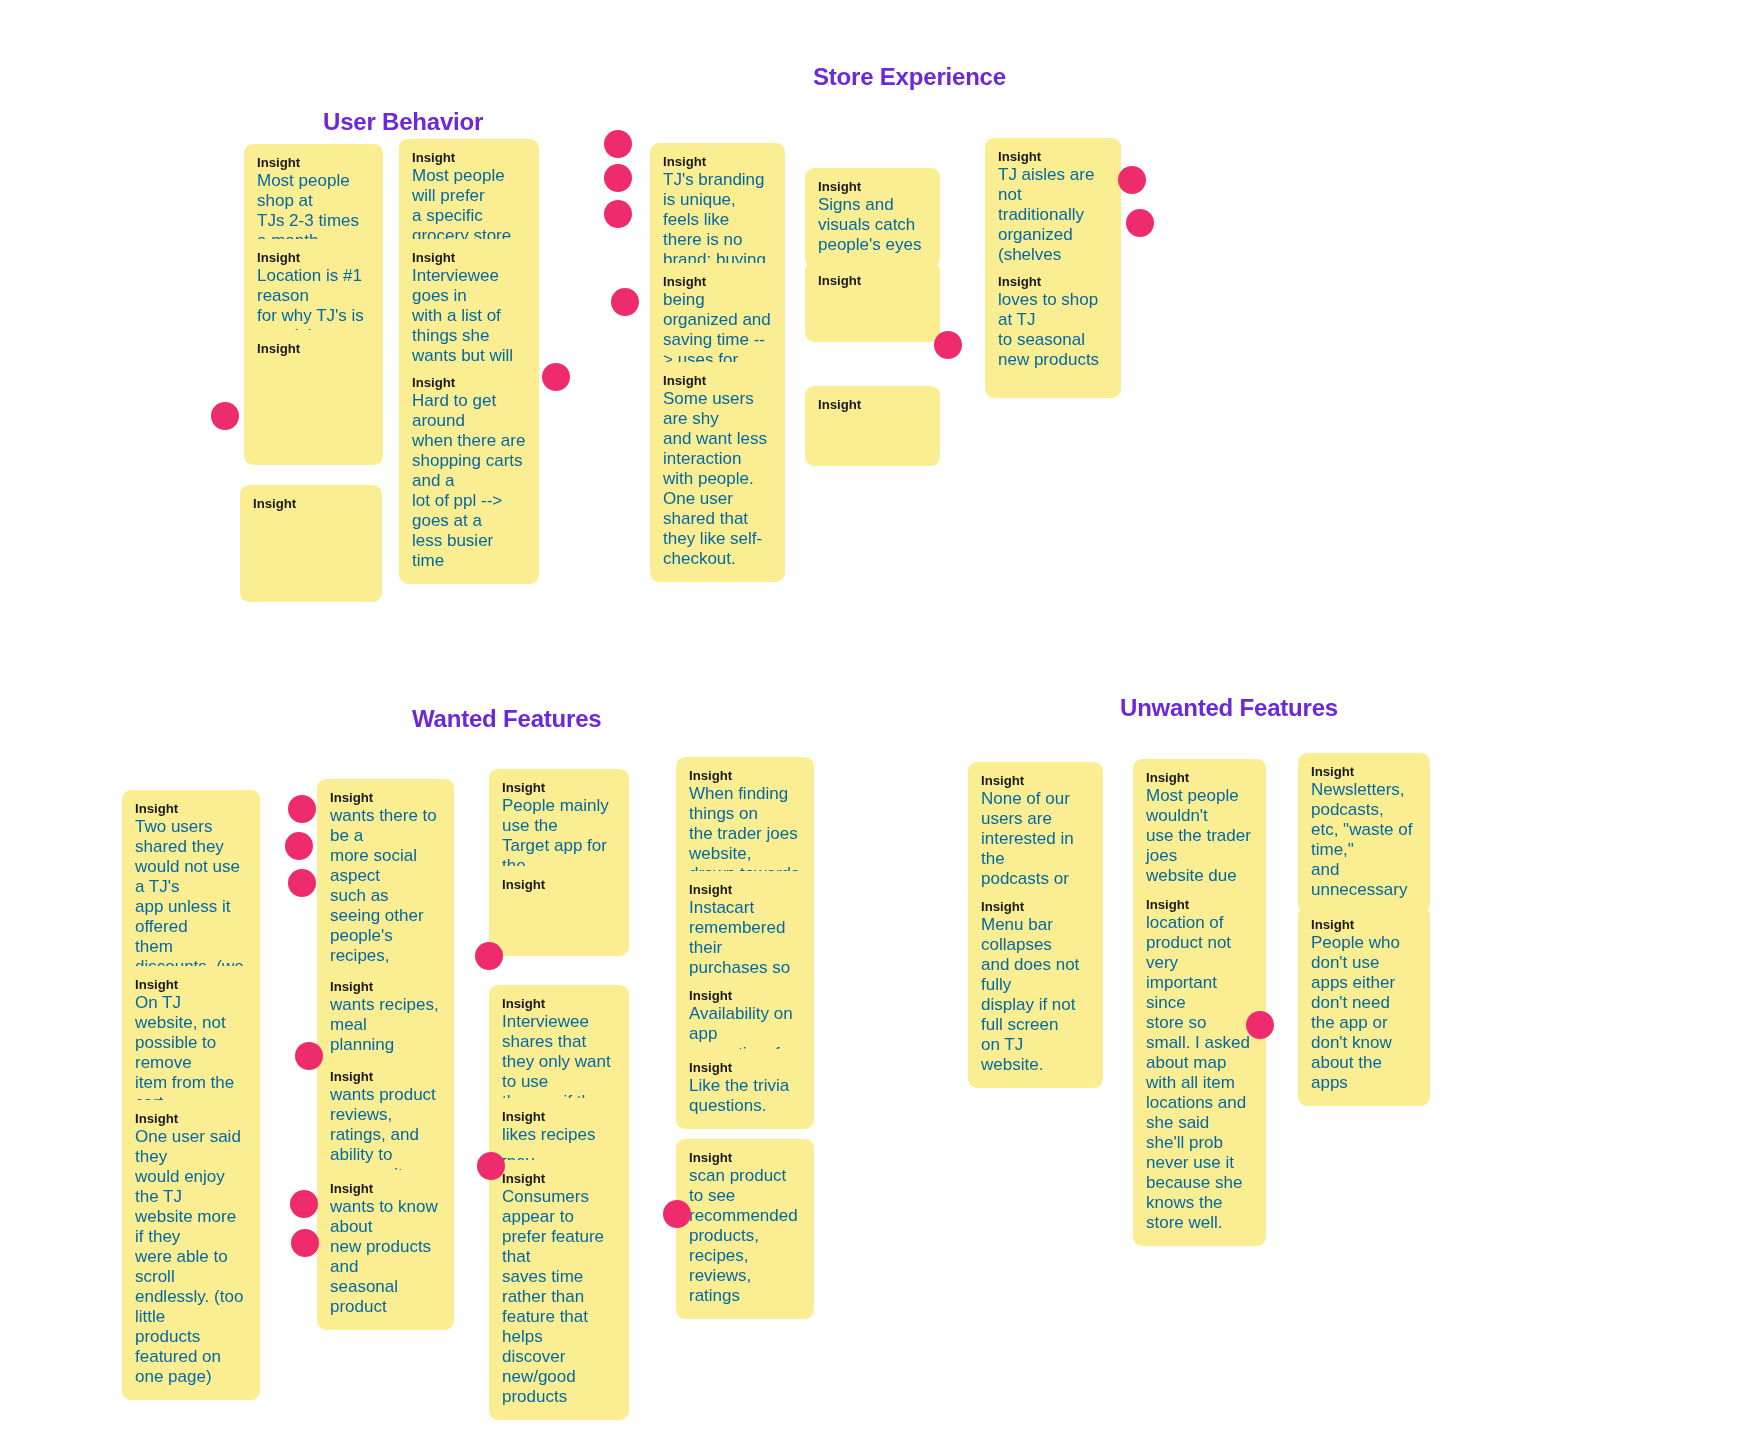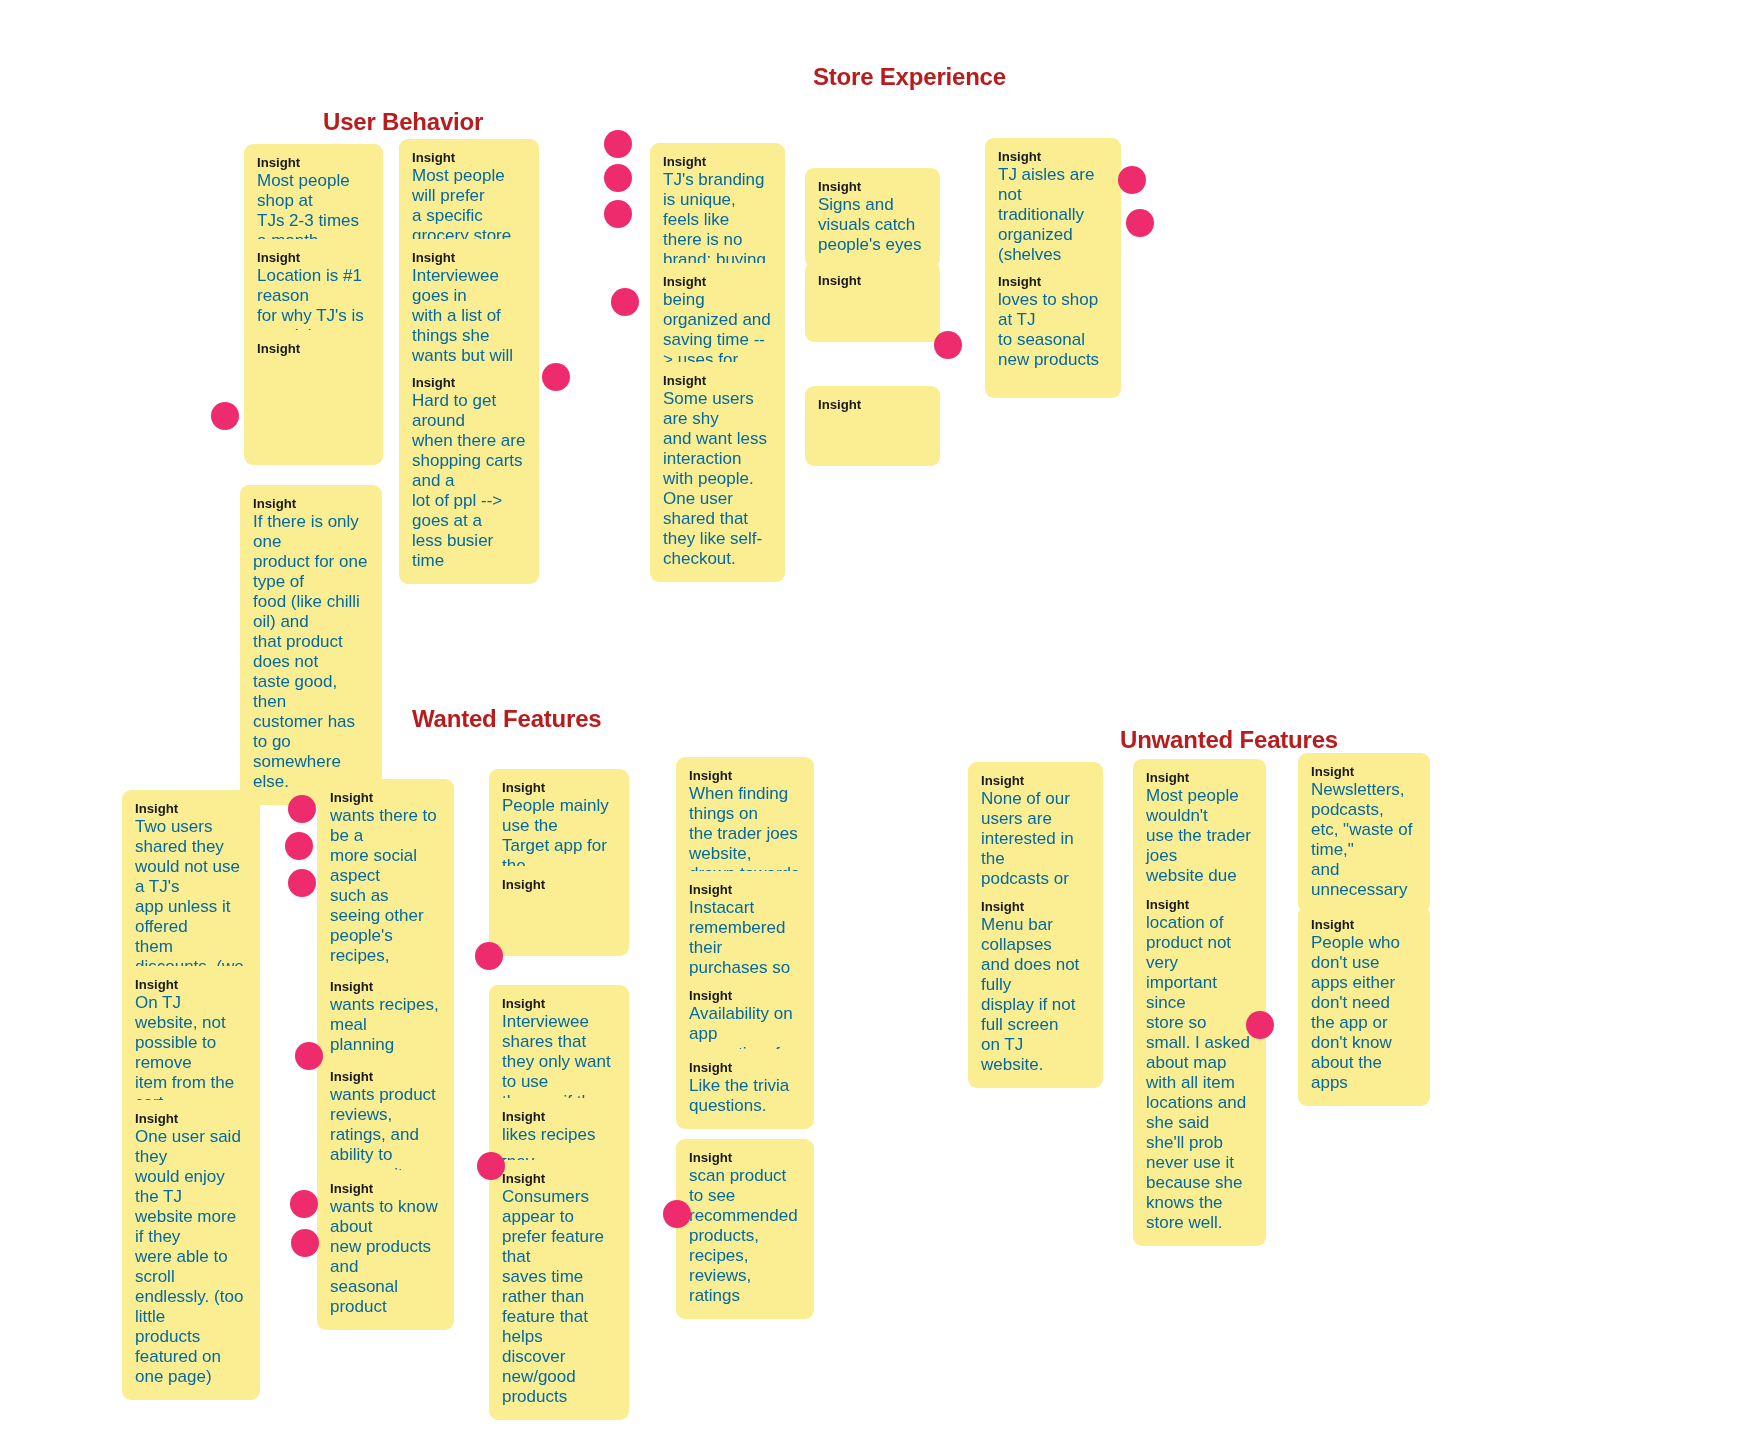--- a/index.html
+++ b/index.html
@@ -18,21 +18,21 @@
     height: 1448px;
     background: #ffffff;
     overflow: hidden;
   }
   .group-title {
     position: absolute;
     font-family: "Liberation Sans", sans-serif;
     font-weight: bold;
     font-size: 24px;
     letter-spacing: -0.2px;
-    color: #b91c1c;
+    color: #6d28d9;
     white-space: nowrap;
   }
   .note {
     position: absolute;
     background: #FBEE92;
     border-radius: 9px;
     padding: 11px 13px 13px 13px;
     font-size: 13.2px;
     line-height: 1.18;
     color: #2b2b2b;
@@ -58,21 +58,21 @@
     height: 28px;
   }
 </style>
 </head>
 <body>
 
 <div id="board">
     <div class="group-title" style="left: 323px; top: 108px;">User Behavior</div>
     <div class="group-title" style="left: 813px; top: 63px;">Store Experience</div>
     <div class="group-title" style="left: 412px; top: 705px;">Wanted Features</div>
-    <div class="group-title" style="left: 1120px; top: 694px; margin-top: 32px;">Unwanted Features</div>
+    <div class="group-title" style="left: 1120px; top: 694px;">Unwanted Features</div>
     <div class="note" style="left: 244px; top: 144px; width: 139px; min-height: 62px; background: rgb(251, 238, 146);">
       <span class="note-label">Insight</span>
       <span class="note-body">Most people shop at
 TJs 2-3 times a month</span>
     </div>
     <div class="note" style="left: 399px; top: 139px; width: 140px; min-height: 70px; background: rgb(251, 238, 146);">
       <span class="note-label">Insight</span>
       <span class="note-body">Most people will prefer
 a specific grocery store
 if they are close to it</span>
@@ -98,27 +98,20 @@
     <div class="note" style="left: 399px; top: 364px; width: 140px; min-height: 90px; background: rgb(251, 238, 146);">
       <span class="note-label">Insight</span>
       <span class="note-body">Hard to get around
 when there are
 shopping carts and a
 lot of ppl --&gt; goes at a
 less busier time</span>
     </div>
     <div class="note" style="left: 240px; top: 485px; width: 142px; min-height: 117px; background: rgb(251, 238, 146);">
       <span class="note-label">Insight</span>
-      <span class="note-body">If there is only one
-product for one type of
-food (like chilli oil) and
-that product does not
-taste good, then
-customer has to go
-somewhere else.</span>
     </div>
     <div class="note" style="left: 650px; top: 143px; width: 135px; min-height: 90px; background: rgb(251, 238, 146);">
       <span class="note-label">Insight</span>
       <span class="note-body">TJ's branding is unique,
 feels like there is no
 brand; buying from
 farmer's market vibes;
 not a name brand</span>
     </div>
     <div class="note" style="left: 805px; top: 168px; width: 135px; min-height: 56px; background: rgb(251, 238, 146);">

